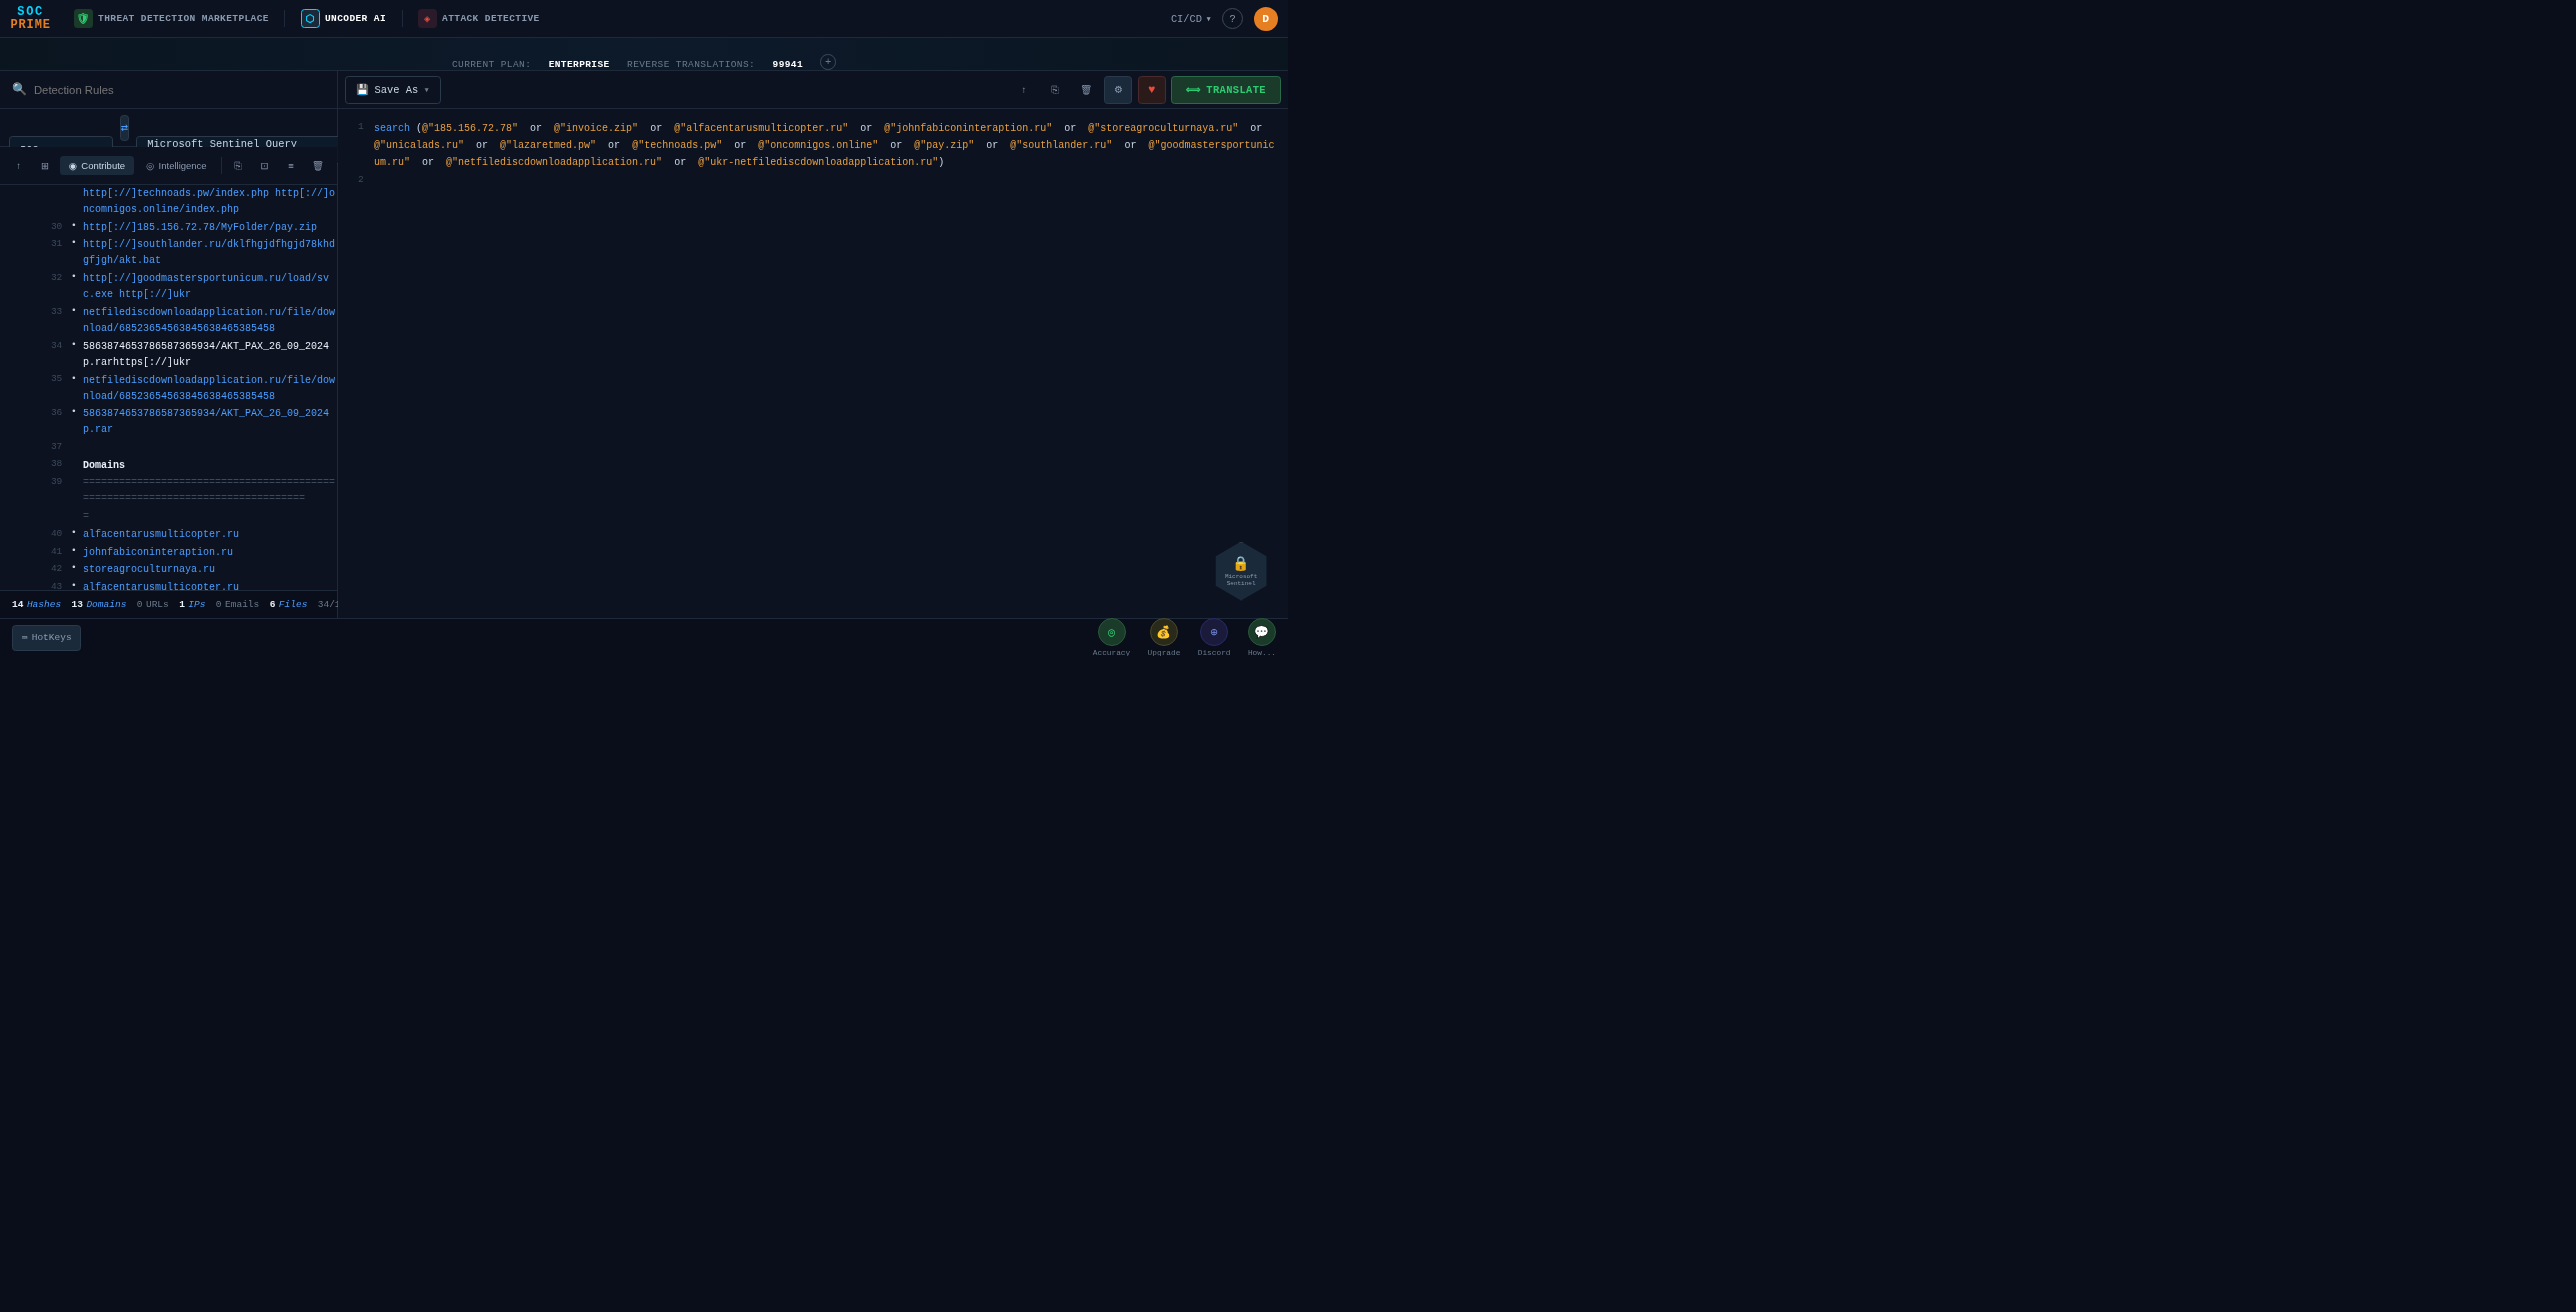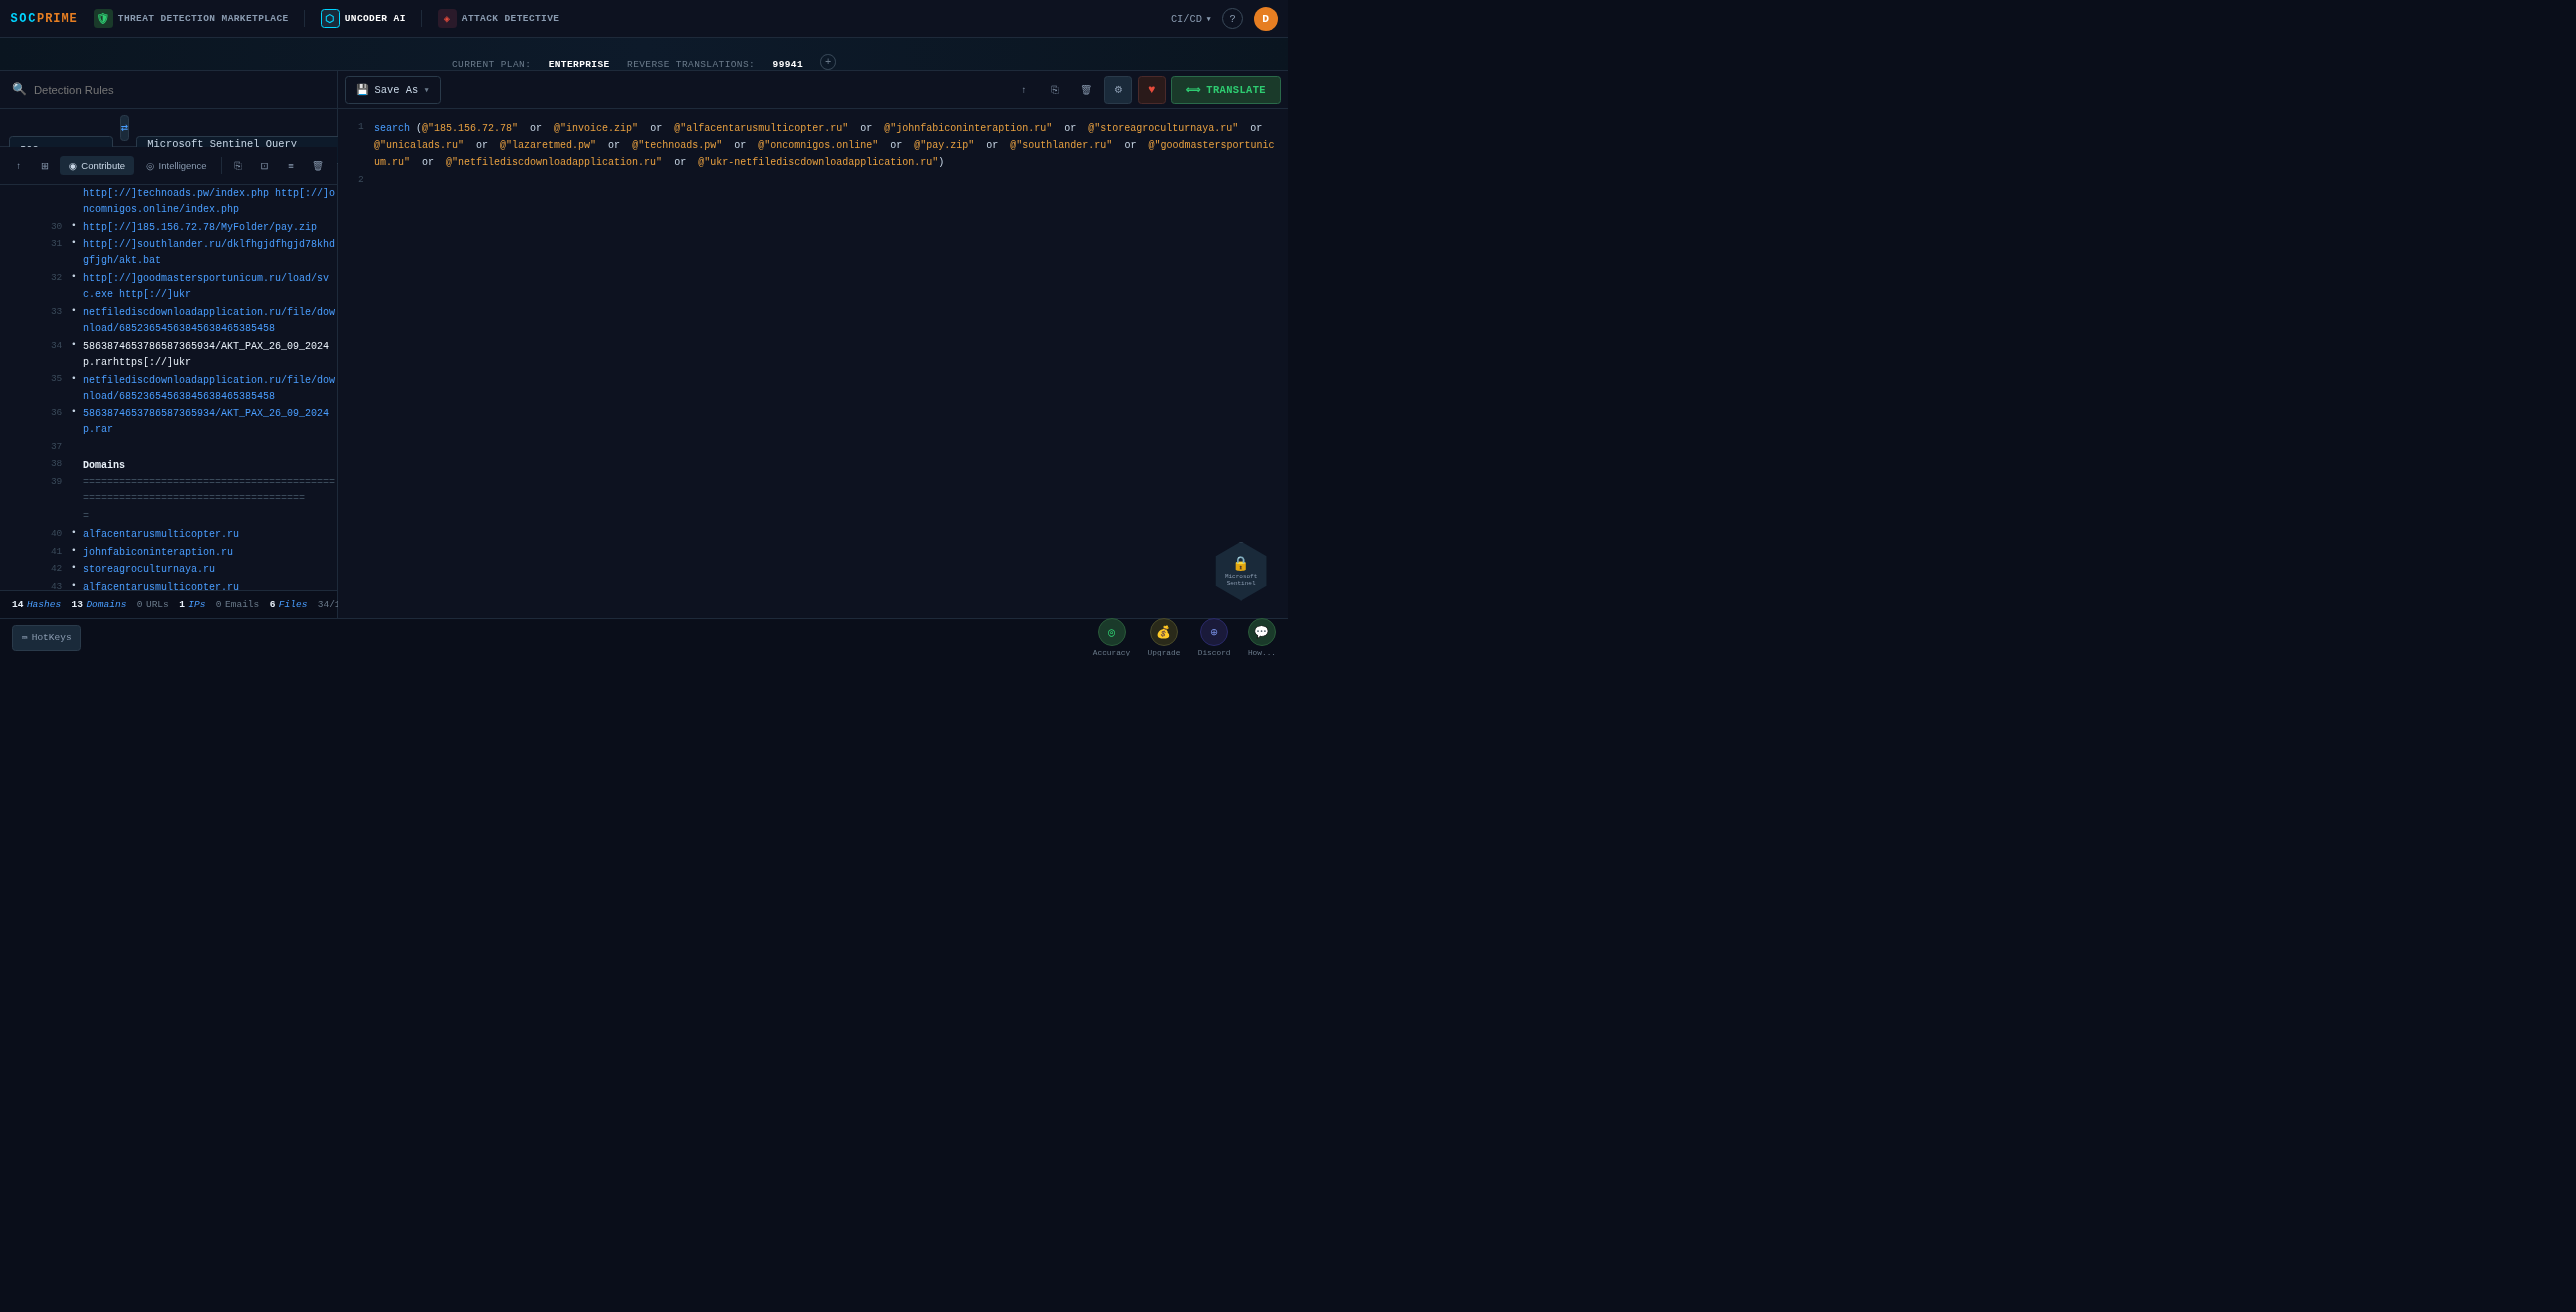--- a/index.html
+++ b/index.html
@@ -19,22 +19,23 @@
       height: 38px;
       display: flex;
       align-items: center;
       padding: 0 10.4px;
       border-bottom: 0.9px solid #1e2a3a;
       position: relative;
       z-index: 10;
     }
     .logo {
       display: flex;
-      align-items: center;
-      margin-right: 4px;
+      flex-direction: column;
+      align-items: center;
+      margin-right: 11px;
     }
     .logo-soc {
       color: #00d4ff;
       font-size: 12px;
       font-weight: 900;
       letter-spacing: 1.7px;
       line-height: 1;
     }
     .logo-prime {
       color: #e67e22;

